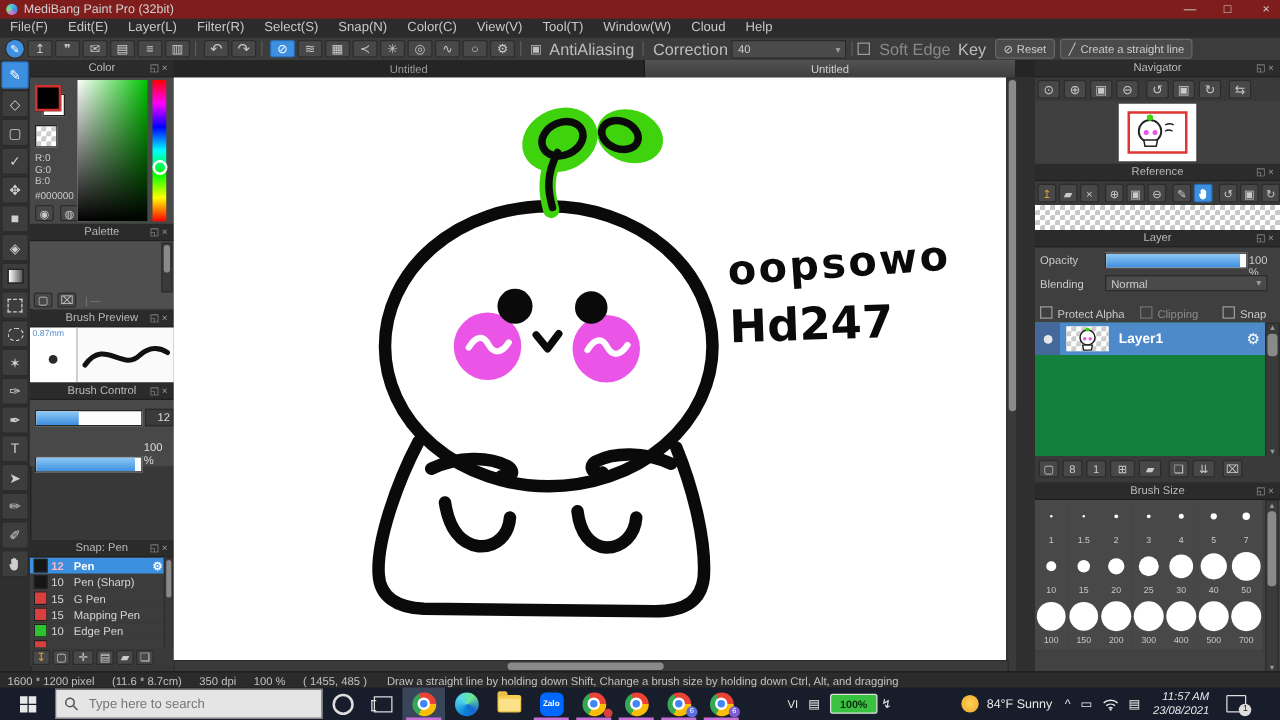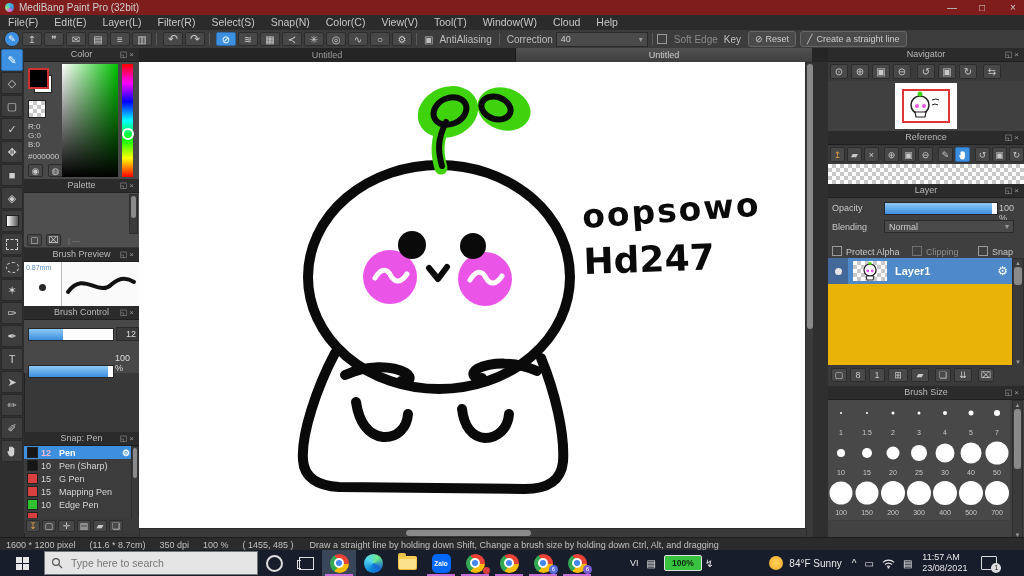--- a/index.html
+++ b/index.html
@@ -10,21 +10,21 @@
   .titlebar{left:0;top:0;width:1024px;height:15px;background:#7f1d1d;color:#cfcfcf;font-size:10px;display:flex;align-items:center;}
   .appicon{width:9px;height:9px;border-radius:50%;margin:0 5px 0 5px;background:conic-gradient(#49c0e8,#3d8fe0,#d86fd8,#7ee07e,#49c0e8);}
   .wctl{position:absolute;top:0;height:15px;width:28px;text-align:center;line-height:15px;color:#cfcfcf;font-size:10px;}
   .menubar{left:0;top:15px;width:1024px;height:15px;background:#2b2b2b;display:flex;align-items:center;border-bottom:1px solid #1d1d1d;}
   .menuitem{color:#c8c8c8;font-size:10.5px;padding:0 8px;line-height:15px;}
   .toolbar{left:0;top:30px;width:1024px;height:18px;background:#3c3c3c;border-bottom:1px solid #242424;display:flex;align-items:center;}
   .ibtn{display:inline-flex;align-items:center;justify-content:center;background:#484848;border:1px solid #2c2c2c;border-radius:2px;color:#c9c9c9;box-sizing:border-box;}
   .tb-btn{width:20px;height:14px;font-size:10px;margin-left:2px;}
   .blue{background:#3d8fe0 !important;color:#fff !important;border-color:#2b6cb0 !important;}
   .sep{width:1px;height:12px;background:#5a5a5a;margin:0 4px;}
-  .tb-lbl{color:#bdbdbd;font-size:10px;margin:0 3px;}
+  .tb-lbl{color:#bdbdbd;font-size:13px;margin:0 3px;}
   .dd{background:#4a4a4a;border:1px solid #2a2a2a;color:#ccc;font-size:9px;display:flex;align-items:center;padding:0 4px;height:13px;}
   .dd .car{margin-left:auto;color:#999;font-size:8px;}
   .tb-push{background:#4a4a4a;border:1px solid #666;border-radius:3px;color:#ccc;font-size:9px;height:14px;display:inline-flex;align-items:center;padding:0 6px;margin-left:4px;}
   
   .toolcol{left:0;top:48px;width:24px;height:489px;background:#2f2f2f;border-right:1px solid #222;}
   .tool{width:20px;height:20px;margin:1px auto;display:flex;align-items:center;justify-content:center;background:#3d3d3d;border:1px solid #2a2a2a;border-radius:2px;color:#cfcfcf;font-size:11px;}
   .dashsq{width:10px;height:9px;border:1px dashed #cfcfcf;}
   .dashci{width:11px;height:9px;border:1px dashed #cfcfcf;border-radius:50%;}
   .gradsq{width:11px;height:10px;background:linear-gradient(to right,#fff,#555);border:1px solid #222;}
   
@@ -463,21 +463,21 @@
       <span class="abs rowlbl" style="left:171px;top:5px;">100 %</span>
       <span class="abs rowlbl" style="left:4px;top:24px;">Blending</span>
       <span class="abs dd" style="left:56px;top:22px;width:130px;box-sizing:border-box;">
           <span>Normal</span>
           <span class="car">▾</span>
         </span>
       <span class="abs" style="left:4px;top:43px;"><span class="cb"></span><span class="rowlbl">Protect Alpha</span></span>
       <span class="abs" style="left:84px;top:43px;opacity:.55;"><span class="cb"></span><span class="rowlbl">Clipping</span></span>
       <span class="abs" style="left:150px;top:43px;"><span class="cb"></span><span class="rowlbl">Snap</span></span>
     </div>
-    <div style="position:relative;height:107px;background:#eab308;">
+    <div style="position:relative;height:107px;background:#15803d;">
       <div class="abs" style="left:0;top:0;width:186px;height:26px;background:#4e8ac9;display:flex;align-items:center;">
         <span style="width:20px;height:26px;background:#44689a;display:flex;align-items:center;justify-content:center;">
             <span style="width:7px;height:7px;border-radius:50%;background:#e6e6e6;"></span>
           </span>
         <span class="checker" style="width:34px;height:20px;margin-left:5px;position:relative;">
           <svg width="34" height="20" viewBox="0 0 34 20">
               <circle cx="17" cy="9" r="6" fill="#fff" stroke="#222" stroke-width="1.2"></circle>
               <circle cx="17" cy="2.5" r="1.6" fill="#3fd30e"></circle>
               <circle cx="14.8" cy="10" r="1.4" fill="#ea55e8"></circle>
               <circle cx="19.2" cy="10" r="1.4" fill="#ea55e8"></circle>
@@ -691,21 +691,21 @@
     <span class="traytxt" style="margin-left:3px;font-size:10px;">↯</span>
     <span style="margin-left:56px;width:14px;height:14px;border-radius:50%;background:radial-gradient(#ffd257,#f0a82b);"></span>
     <span class="traytxt" style="margin-left:6px;font-size:10px;">84°F Sunny</span>
     <span class="traytxt" style="margin-left:10px;font-size:10px;">^</span>
     <span class="traytxt" style="margin-left:8px;font-size:10px;">▭</span>
     <svg width="13" height="11" viewBox="0 0 14 11" style="margin-left:8px;">
         <path d="M1 4.2 A9 9 0 0113 4.2 M3.2 6.6 A6 6 0 0110.8 6.6 M5.3 8.8 A3 3 0 018.7 8.8" fill="none" stroke="#e8e8e8" stroke-width="1.2"></path>
         <circle cx="7" cy="10" r="1" fill="#e8e8e8"></circle>
       </svg>
     <span class="traytxt" style="margin-left:8px;font-size:10px;">▤</span>
-    <span style="margin-left:10px;text-align:left;line-height:11px;">
+    <span style="margin-left:10px;text-align:right;line-height:11px;font-style:italic;">
       <span class="traytxt" style="display:block;">11:57 AM</span>
       <span class="traytxt" style="display:block;">23/08/2021</span>
     </span>
     <span style="position:relative;margin-left:14px;width:14px;height:12px;border:1px solid #ddd;border-radius:1px;display:inline-block;">
       <span style="position:absolute;right:-5px;bottom:-4px;width:10px;height:10px;border-radius:50%;background:#ddd;color:#222;font-size:7px;line-height:10px;text-align:center;">1</span>
     </span>
   </div>
 
 </div>
 

